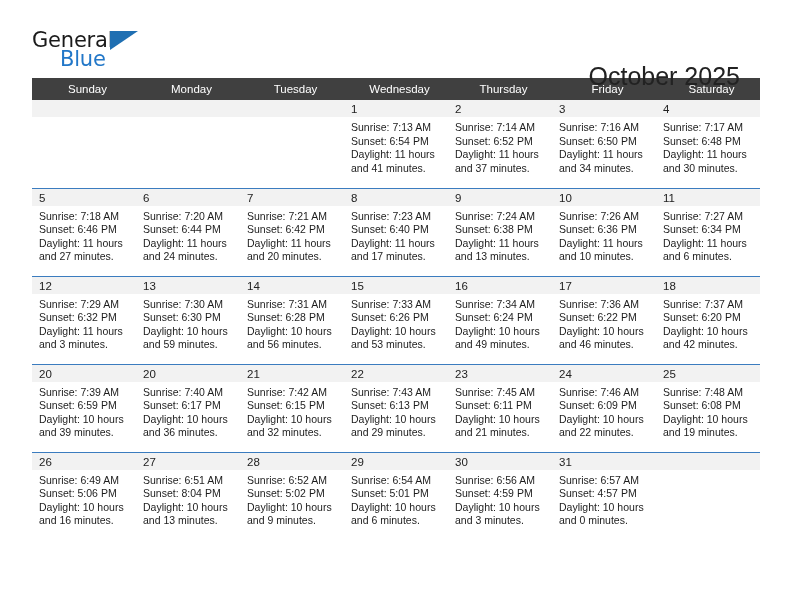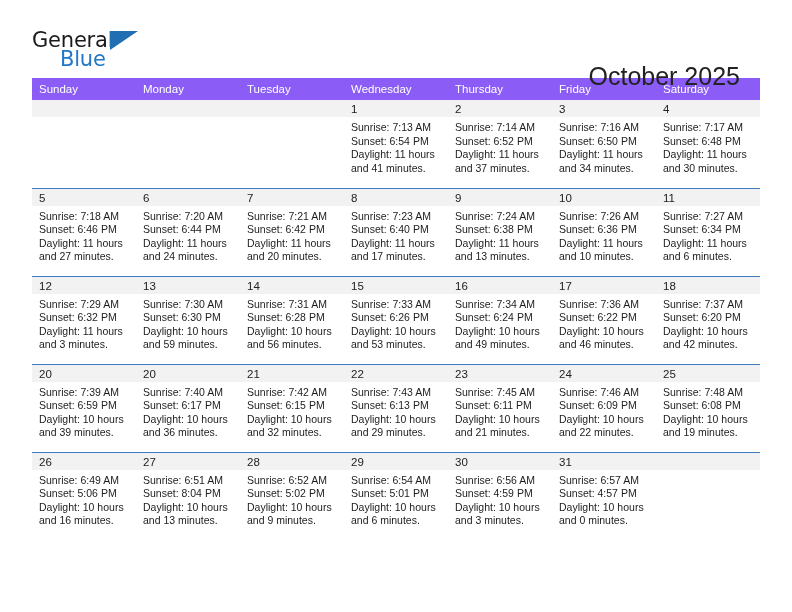--- a/index.html
+++ b/index.html
@@ -87,25 +87,25 @@
   }
 
   
   .calendar {
     margin-top: 6px;
     width: 728px;
     border-collapse: collapse;
     table-layout: fixed;
   }
   .calendar th {
-    background: #8b5cf6;
+    background: #404040;
     color: #ffffff;
     font-size: 11.5px;
     font-weight: normal;
-    text-align: left;
+    text-align: center;
     padding: 5px 0 5px 7px;
     height: 20px;
     box-sizing: border-box;
   }
   .calendar td {
     vertical-align: top;
     padding: 0;
     border-top: 1px solid #3b7cbf;
     height: 88px;
     box-sizing: border-box;

